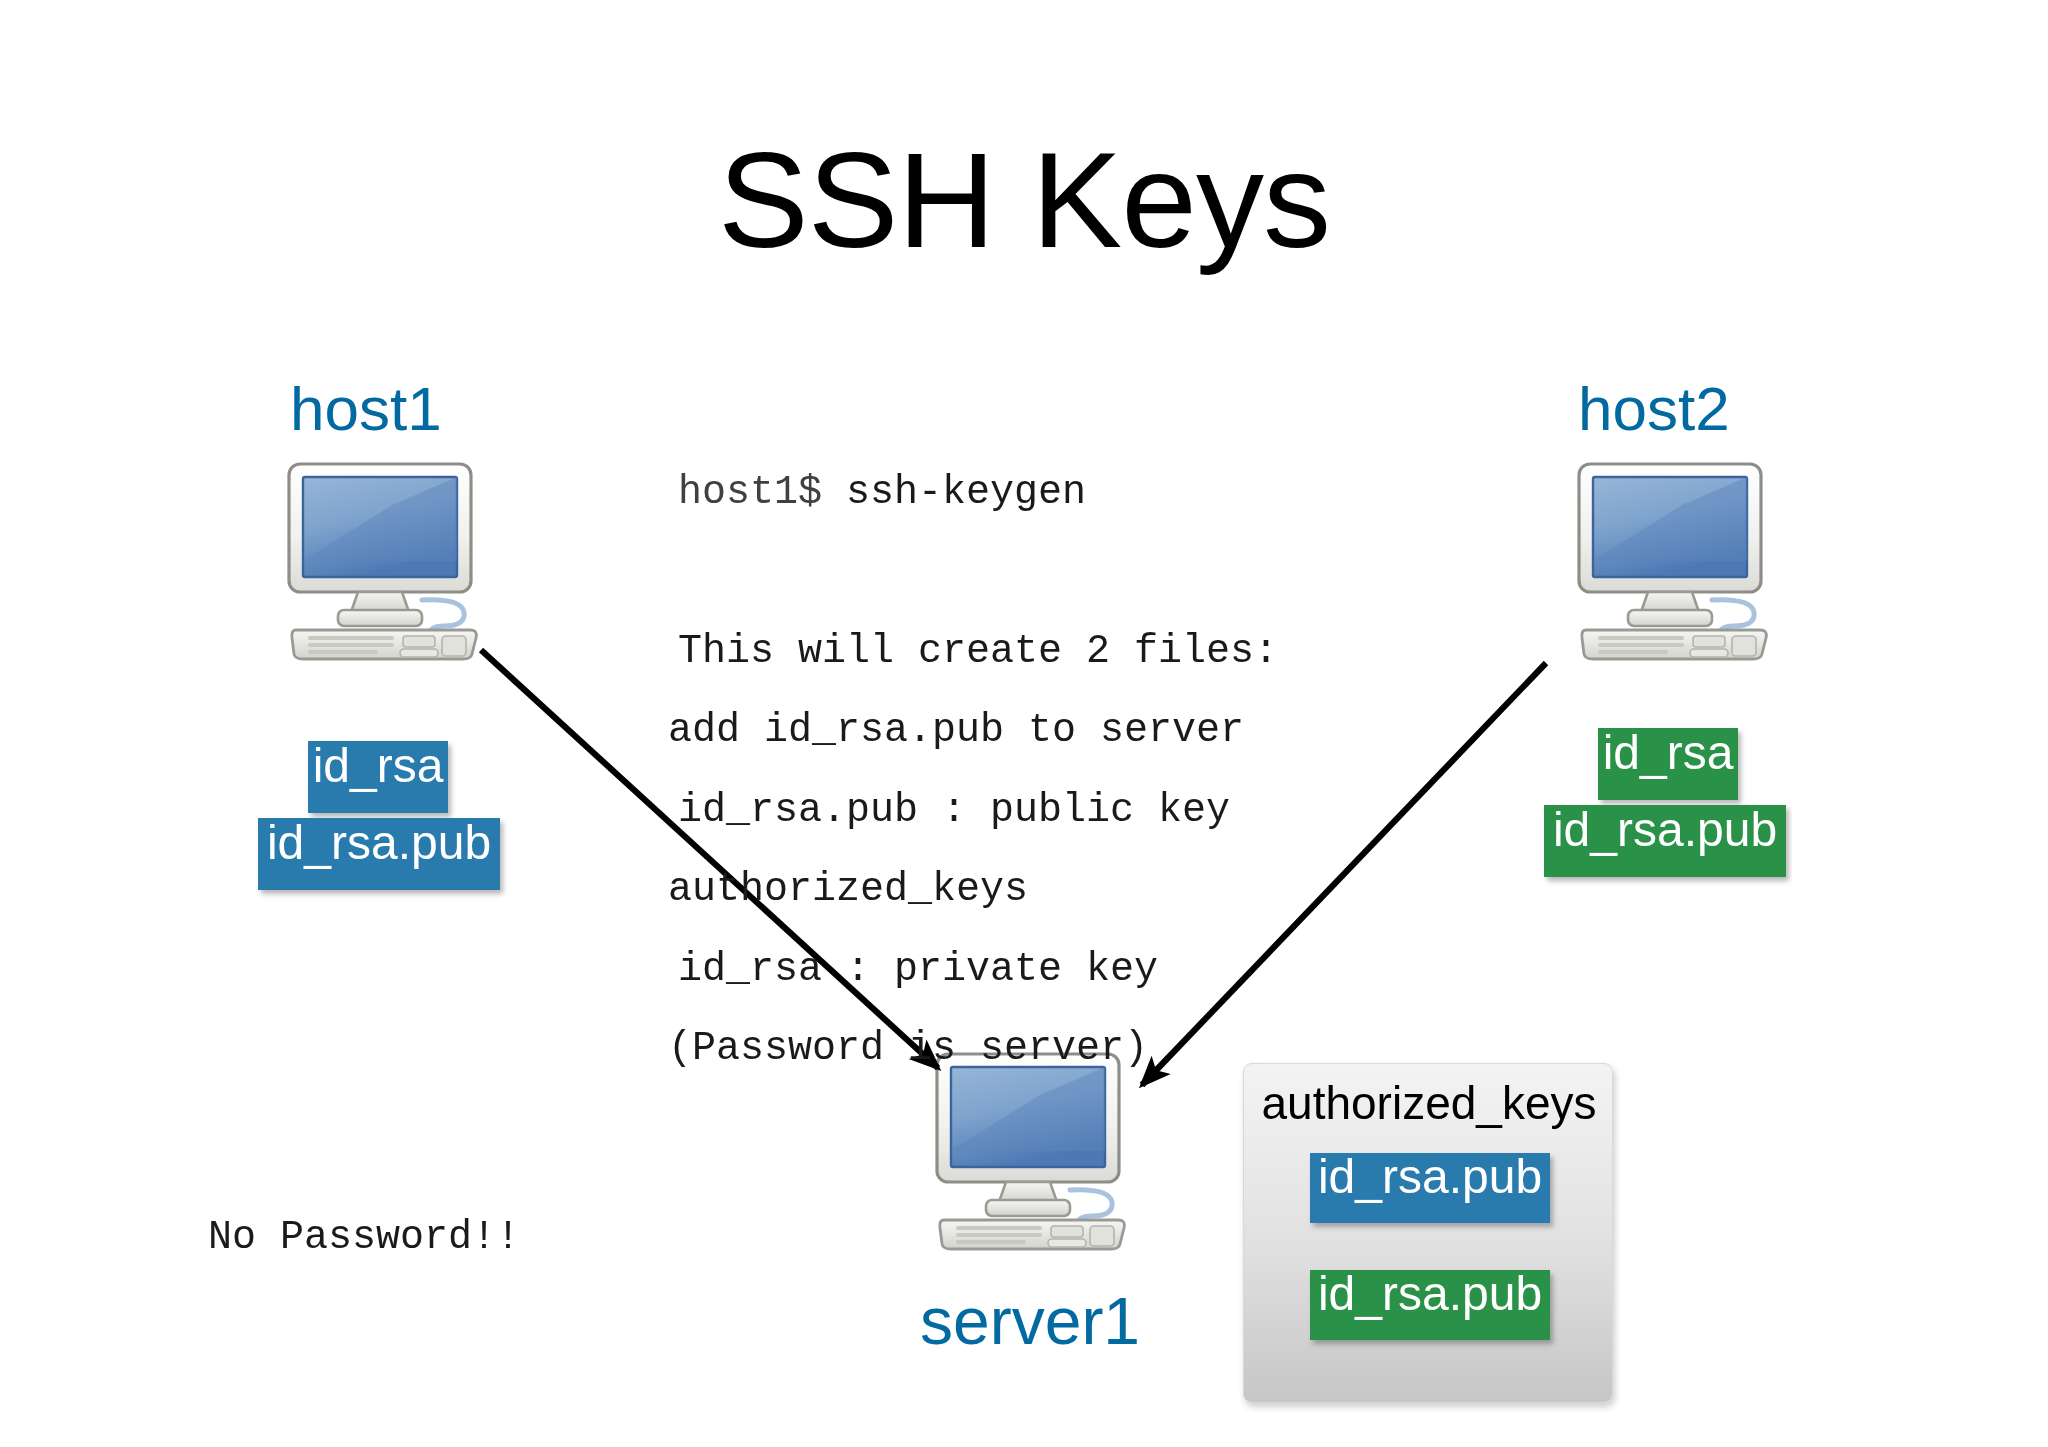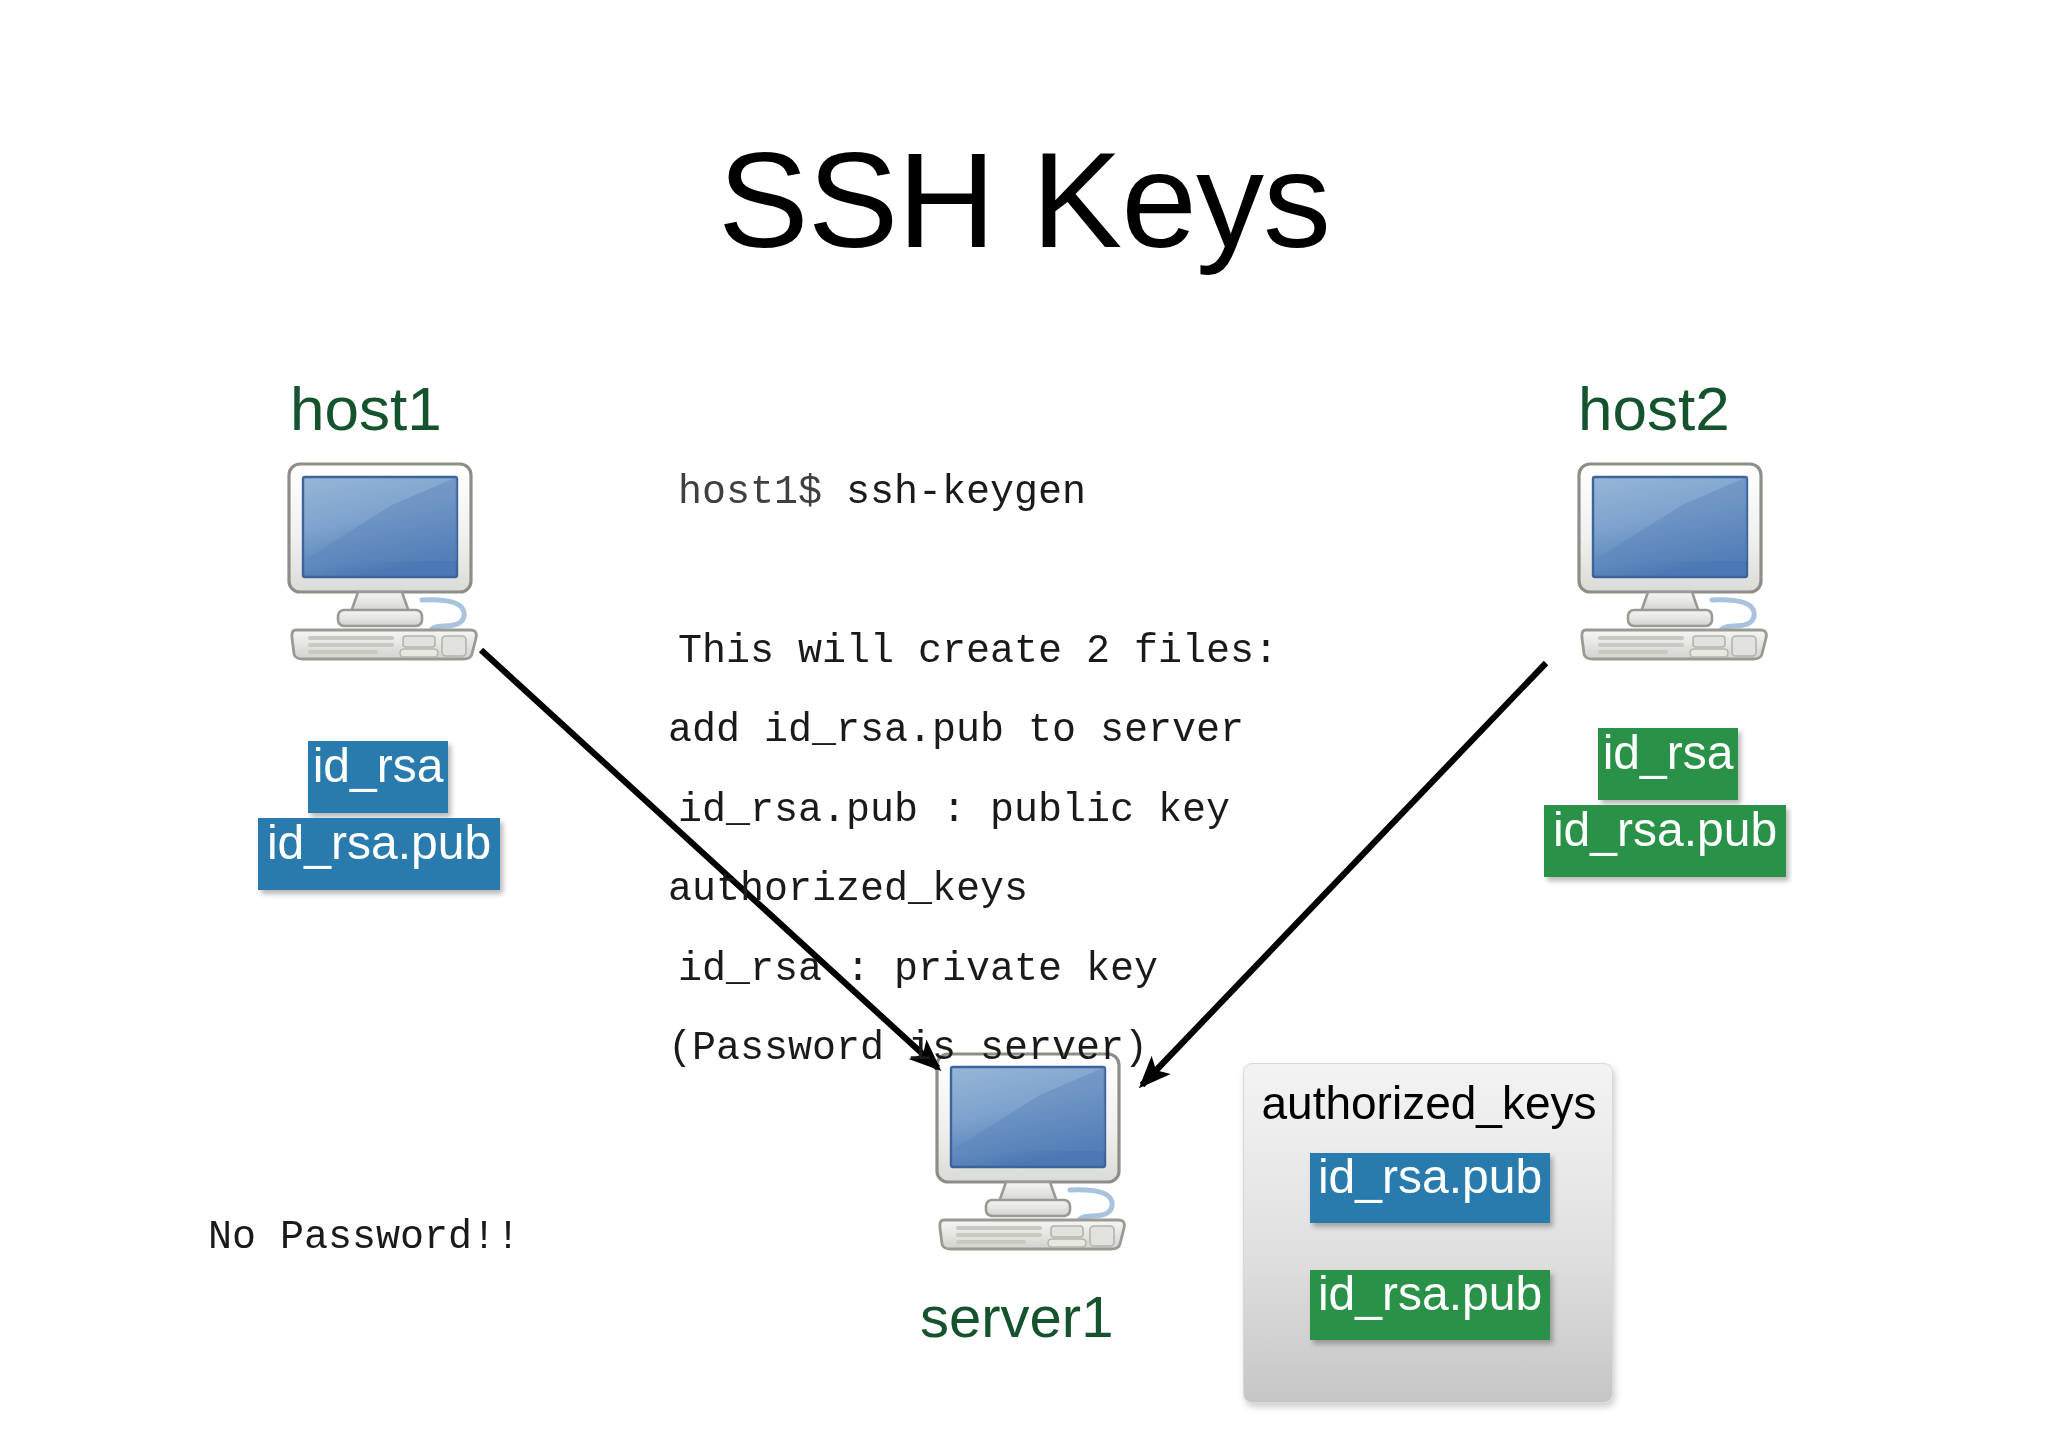--- a/index.html
+++ b/index.html
@@ -30,27 +30,27 @@
     letter-spacing: -1px;
     line-height: 1;
   }
 
   
   .host-label {
     position: absolute;
     font-family: "Liberation Sans", sans-serif;
     font-size: 62px;
     font-weight: 400;
-    color: #14532d;
+    color: #0369a1;
     white-space: nowrap;
     line-height: 1;
   }
   #host1-label { left: 290px;  top: 378px; }
   #host2-label { left: 1578px; top: 378px; }
-  #server1-label { left: 920px; top: 1288px; font-size: 58px; }
+  #server1-label { left: 920px; top: 1288px; font-size: 66px; }
 
   
   .computer {
     position: absolute;
     width: 230px;
     height: 205px;
   }
   .computer svg { display: block; width: 100%; height: 100%; }
 
   #host1-computer  { left: 272px;  top: 460px; }

